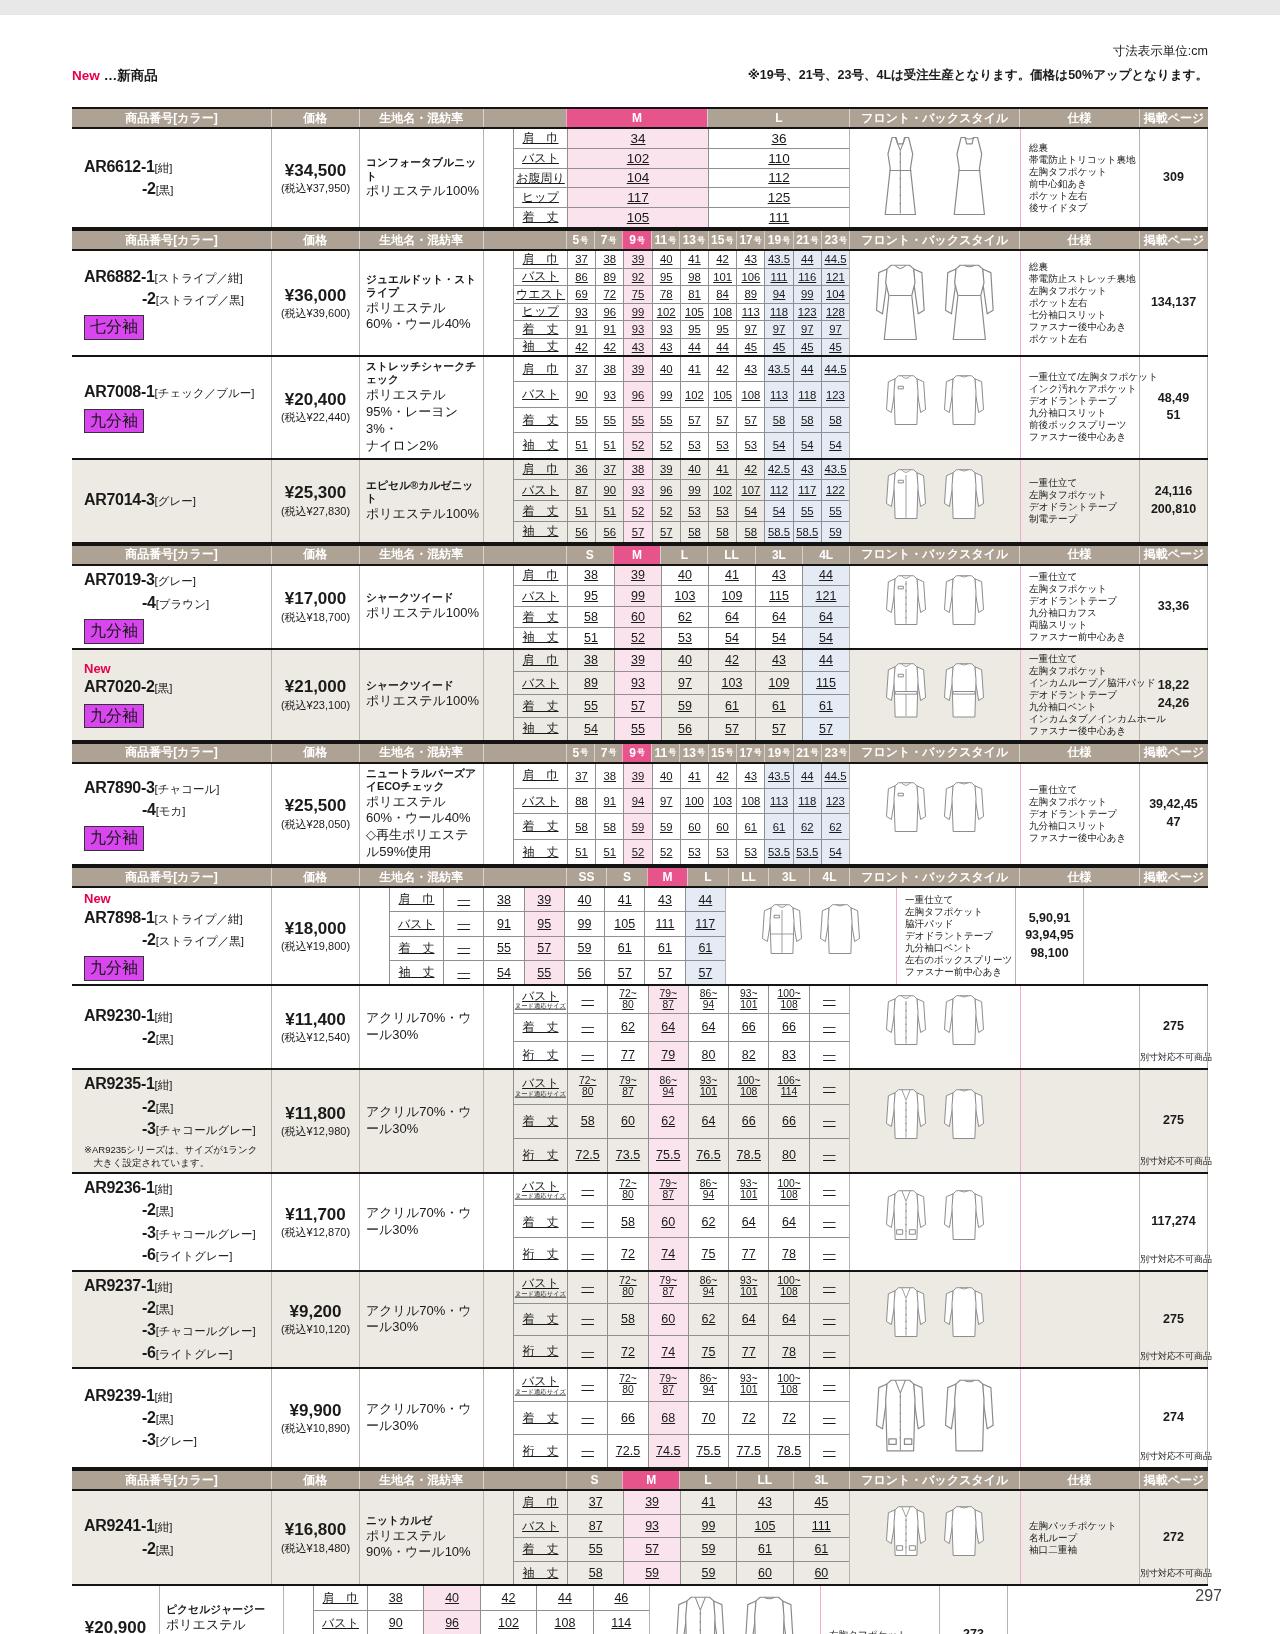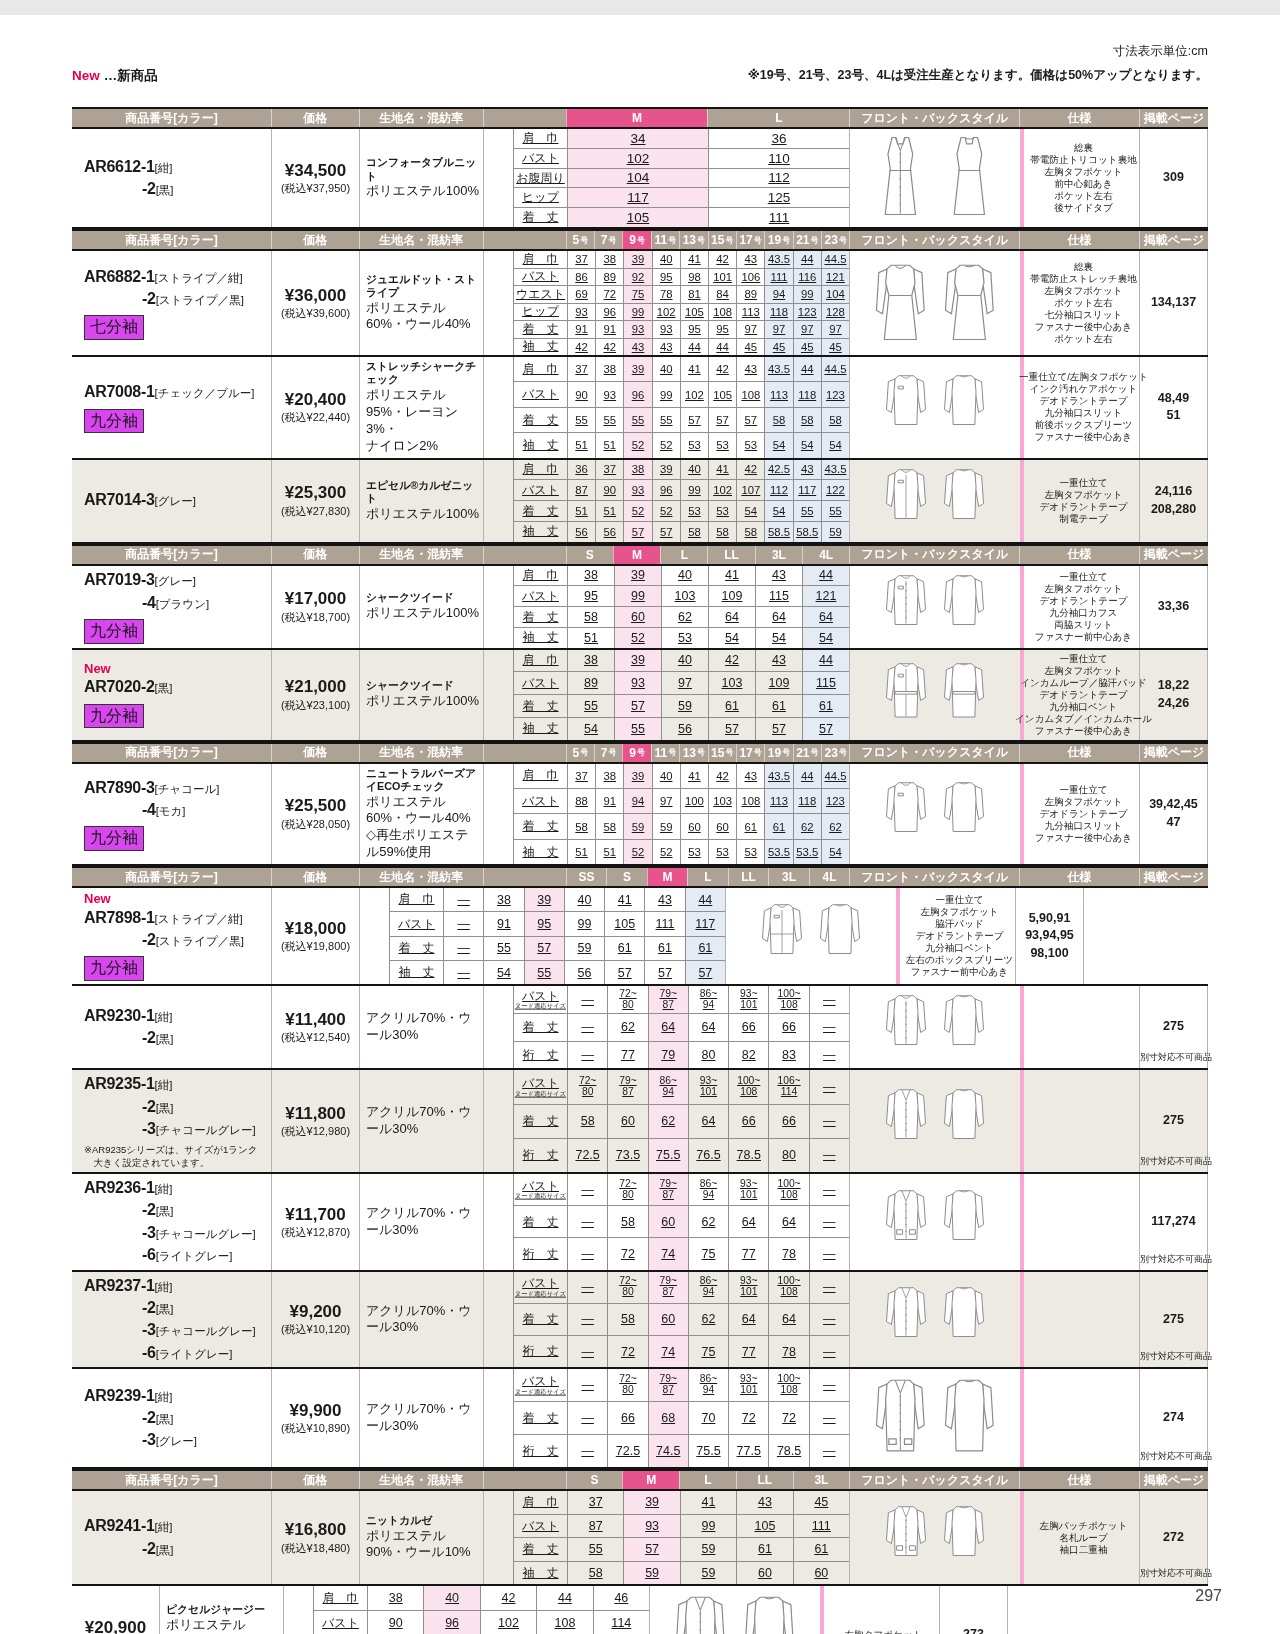--- a/index.html
+++ b/index.html
@@ -58,21 +58,21 @@
   .scell.pink{background:#fbe3ee;}
   .scell.blue{background:#e4ebf5;}
   .cols10 .scell{font-size:11.3px;}
   .cols7 .scell,.cols6 .scell{font-size:12.5px;}
   .cols2 .scell{font-size:13.5px;}
   .range{font-size:10.3px;line-height:1.05;text-align:center;}
   
   .c-style{flex-direction:row;gap:10px;border-right:none;}
   .c-style svg{height:72px;}
   .c-style svg.tall{height:88px;}
-  .c-spec{align-items:center;padding-left:8px;border-left:4px solid #f9a8d4;}
+  .c-spec{align-items:flex-start;padding-left:8px;border-left:1px solid #f9a8d4;}
   .specline{font-size:9.6px;line-height:12px;white-space:nowrap;}
   .c-pages{position:relative;}
   .pline{font-size:12.5px;line-height:1.4;text-align:center;font-weight:bold;}
   .nocust{position:absolute;bottom:4px;left:0;right:0;text-align:center;font-size:9px;white-space:nowrap;}
   .page-number{position:absolute;right:58px;bottom:44px;font-size:16px;color:#444;}
 </style>
 </head>
 <body>
 
 <div class="sheet">
@@ -572,21 +572,21 @@
             </svg></span>
         </div>
         <div class="c c-spec w-spec">
           <div class="specline">一重仕立て</div>
           <div class="specline">左胸タフポケット</div>
           <div class="specline">デオドラントテープ</div>
           <div class="specline">制電テープ</div>
         </div>
         <div class="c c-pages w-pages">
           <div class="pline">24,116</div>
-          <div class="pline">208,280</div>
+          <div class="pline">200,810</div>
         </div>
       </div>
       <div class="sec-header">
         <div class="hc w-item">商品番号[カラー]</div>
         <div class="hc w-price">価格</div>
         <div class="hc w-fabric">生地名・混紡率</div>
         <div class="h-sizes w-sizes">
           <div class="h-strip"></div>
           <div class="h-size">S</div>
           <div class="h-size pink">M</div>

